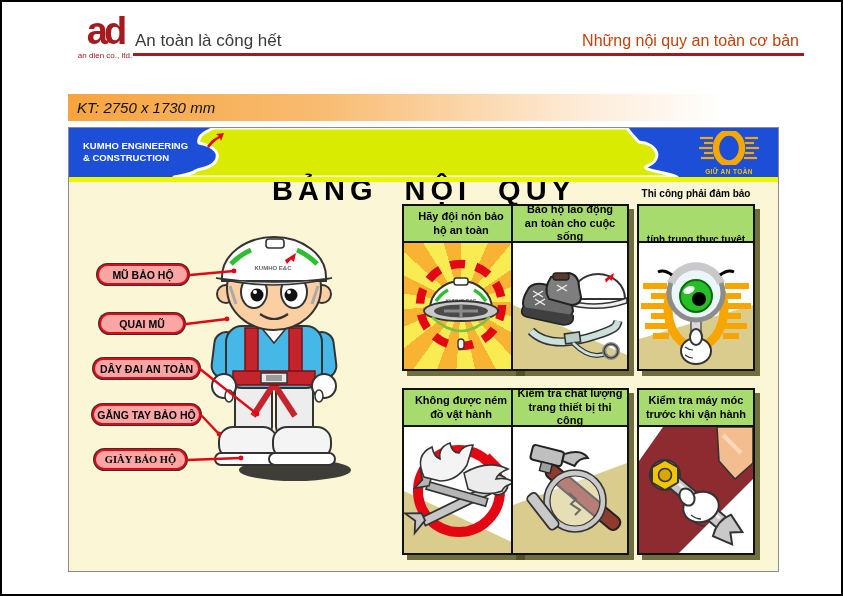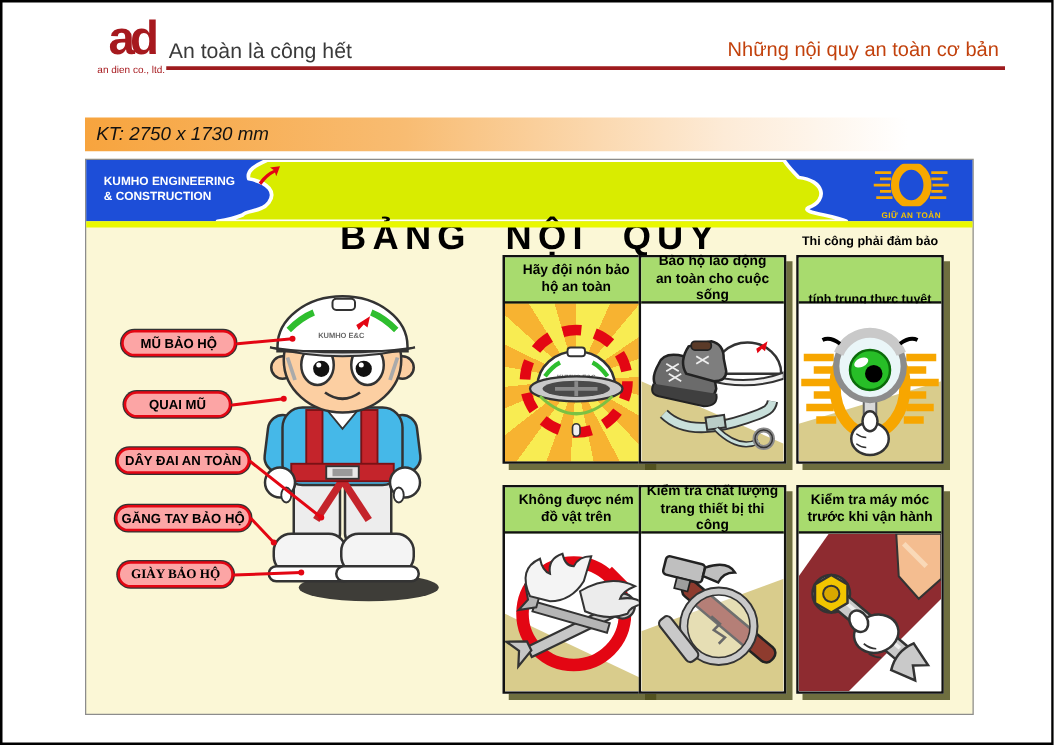--- a/index.html
+++ b/index.html
@@ -290,21 +290,21 @@
           <ellipse cx="57" cy="108" rx="15" ry="13" fill="#FFFFFF" stroke="#333" stroke-width="2"></ellipse>
           <ellipse cx="57" cy="94" rx="6" ry="8" fill="#FFFFFF" stroke="#333" stroke-width="2"></ellipse>
           <path d="M46,104 q4,3 8,3 M46,112 q4,3 8,3" stroke="#333" stroke-width="1.2" fill="none"></path>
         </svg>
       </div>
     </div>
 
     <div class="panel r2 c1">
       <div class="panel-title">
         <span>Không được ném</span>
-        <span>đồ vật trên</span>
+        <span>đồ vật hành</span>
       </div>
       <div class="panel-art">
         <svg width="114" height="126" viewBox="0 0 114 126">
           <polygon points="0,64 114,118 114,126 0,126" fill="#D9CC8C"></polygon>
           <circle cx="55" cy="64" r="41" fill="none" stroke="#E30613" stroke-width="10"></circle>
           <line x1="82" y1="30" x2="96" y2="44" stroke="#E30613" stroke-width="10"></line>
           <g transform="rotate(-26 57 78)">
             <rect x="16" y="72" width="80" height="9" fill="#C6C6C6" stroke="#333" stroke-width="1.8"></rect>
             <path d="M18,68 l-15,-7 l6,11 l-6,11 l15,-7 z" fill="#C6C6C6" stroke="#333" stroke-width="1.8"></path>
             <circle cx="99" cy="76" r="10" fill="#C6C6C6" stroke="#333" stroke-width="1.8"></circle>

